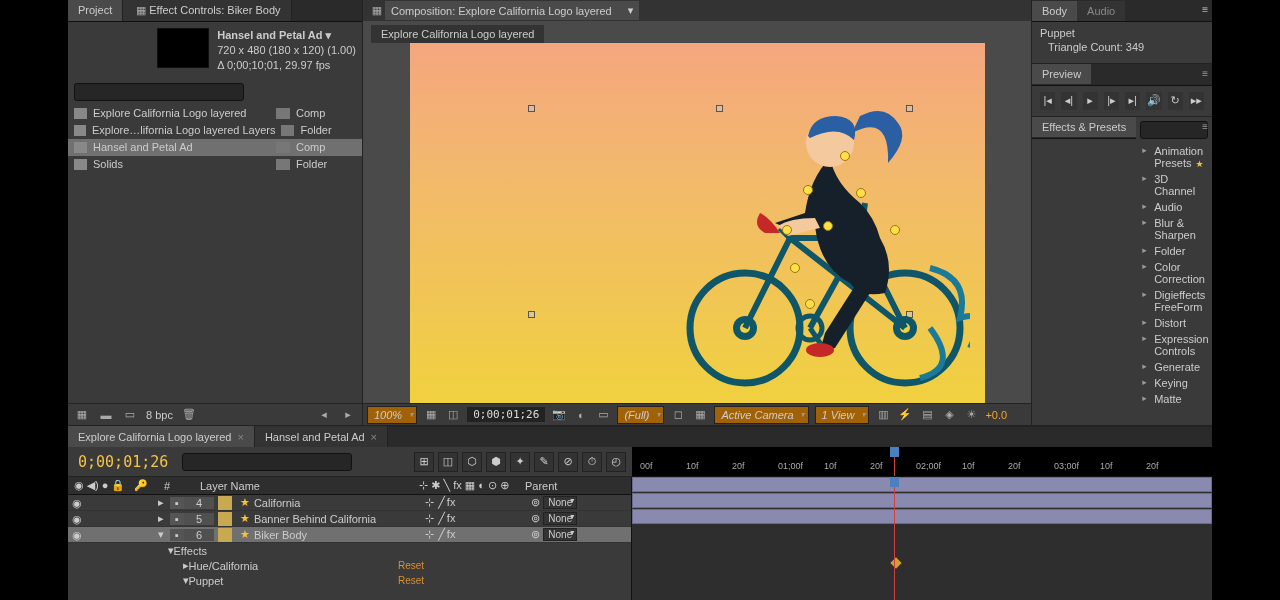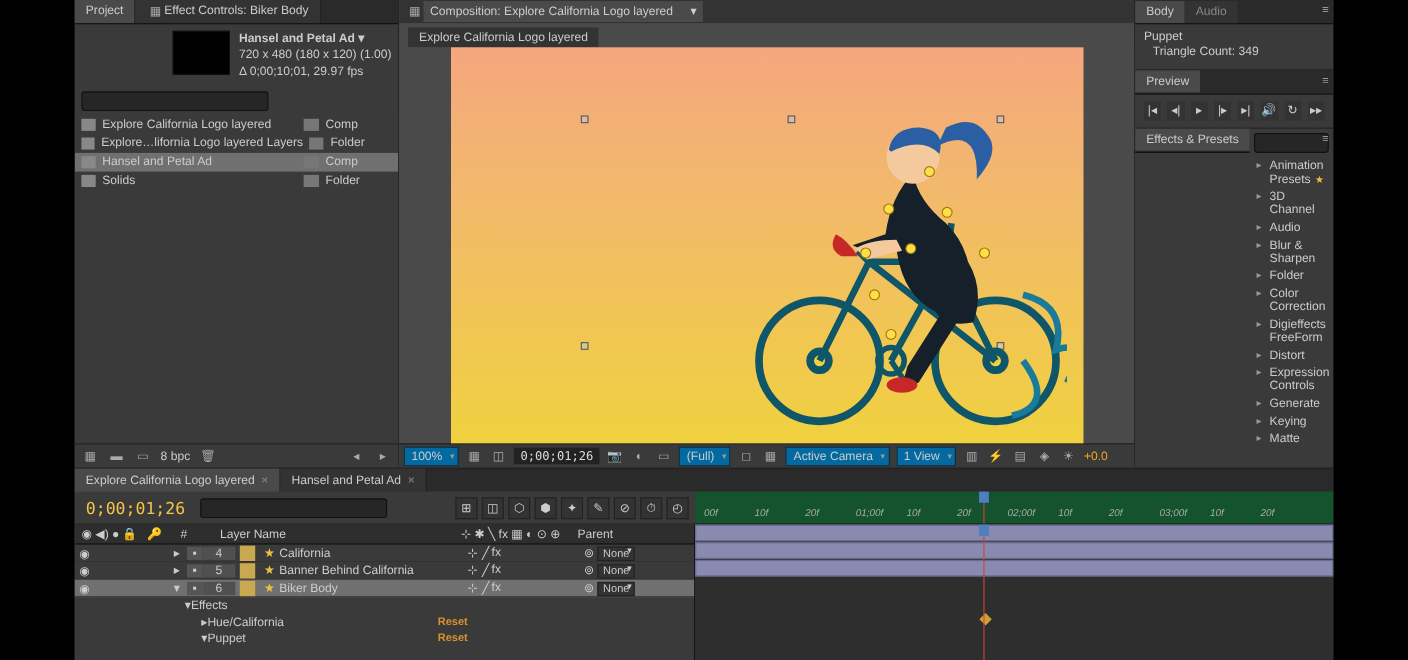--- a/index.html
+++ b/index.html
@@ -31,21 +31,21 @@
 .comp-panel { flex:1; background:#4a4a4a; display:flex; flex-direction:column; border-right:1px solid #222; }
 .comp-header { height:22px; background:#333; display:flex; align-items:center; padding:0 6px; }
 .comp-tab { background:#4a4a4a; padding:3px 6px; display:flex; align-items:center; gap:6px; }
 .comp-tabname { background:#333; display:inline-block; padding:3px 10px; margin:4px 0 0 8px; }
 .viewer { flex:1; background:#4a4a4a; display:flex; align-items:center; justify-content:center; }
 .canvas { width:575px; height:360px; background:linear-gradient(to bottom,#f5a67e 0%,#f2b86d 35%,#f0d13f 100%); position:relative; }
 .handle { position:absolute; width:7px; height:7px; border:1px solid #555; background:rgba(200,200,200,.5); }
 .pin { position:absolute; width:10px; height:10px; border-radius:50%; background:#ffde4a; border:1px solid #9a7a00; }
 .biker { position:absolute; left:250px; top:25px; width:310px; height:320px; }
 .viewer-footer { height:22px; background:#3a3a3a; border-top:1px solid #222; display:flex; align-items:center; padding:0 4px; gap:6px; }
-.dd { background:#0369a1; border:1px solid #222; padding:1px 14px 1px 6px; position:relative; height:18px; display:flex; align-items:center; }
+.dd { background:#a16207; border:1px solid #222; padding:1px 14px 1px 6px; position:relative; height:18px; display:flex; align-items:center;font-style:italic; }
 .dd::after { content:"▾"; position:absolute; right:3px; font-size:8px; color:#999; }
 .tc-box { background:#222; color:#ddd; padding:1px 6px; font-family:monospace; font-size:11px; }
 .exposure { color:#f5a623; }
 
 .right-col { width:180px; background:#3a3a3a; display:flex; flex-direction:column; }
 .rp-header { height:22px; background:#2a2a2a; display:flex; align-items:center; border-bottom:1px solid #111; }
 .rp-tab { padding:4px 10px; background:#4a4a4a; }
 .rp-tab.inactive { background:#333; color:#888; }
 .info-body { padding:6px 8px; display:flex; gap:8px; }
 .swatch { width:30px; height:30px; background:#f5d56b; border:1px solid #000; }
@@ -77,22 +77,22 @@
 .eye { width:12px; height:12px; }
 .lnum-col { width:30px; text-align:center; background:#505050; }
 .color-tag { width:14px; height:14px; background:#c9a94f; margin:0 4px; }
 .lname { flex:1; padding-left:4px; display:flex; align-items:center; gap:4px; }
 .lname .star { color:#f0c040; }
 .switches { width:110px; display:flex; gap:2px; padding:0 4px; }
 .parent-col { width:100px; }
 .parent-dd { width:70px; height:14px; background:#333; border:1px solid #222; font-size:10px; padding:0 4px; position:relative; }
 .parent-dd::after { content:"▾"; position:absolute; right:2px; font-size:8px; }
 .fx-row { height:15px; display:flex; align-items:center; padding-left:100px; font-size:10px; color:#bbb; }
-.fx-reset { position:absolute; left:330px; color:#d89030; font-size:10px;font-weight:bold; }
-.ruler { height:30px; background:#14532d; position:relative; border-bottom:1px solid #111;font-style:italic; }
+.fx-reset { position:absolute; left:330px; color:#d89030; font-size:10px; }
+.ruler { height:30px; background:#000000; position:relative; border-bottom:1px solid #111; }
 .rmark { position:absolute; top:14px; font-size:9px; color:#aaa; }
 .playhead { position:absolute; top:0; bottom:0; width:1px; background:#d04040; }
 .playhead::before { content:""; position:absolute; top:0; left:-4px; width:9px; height:10px; background:#4a7fc0; }
 .track-area { position:relative; }
 .bar { position:absolute; height:15px; background:#8a8ab0; border:1px solid #6a6a90; left:0; right:0; }
 .kf { position:absolute; width:8px; height:8px; background:#d0a030; transform:rotate(45deg); }
 .menu-icon { position:absolute; right:4px; top:4px; color:#999; font-size:10px; }
 </style>
 </head>
 <body>

